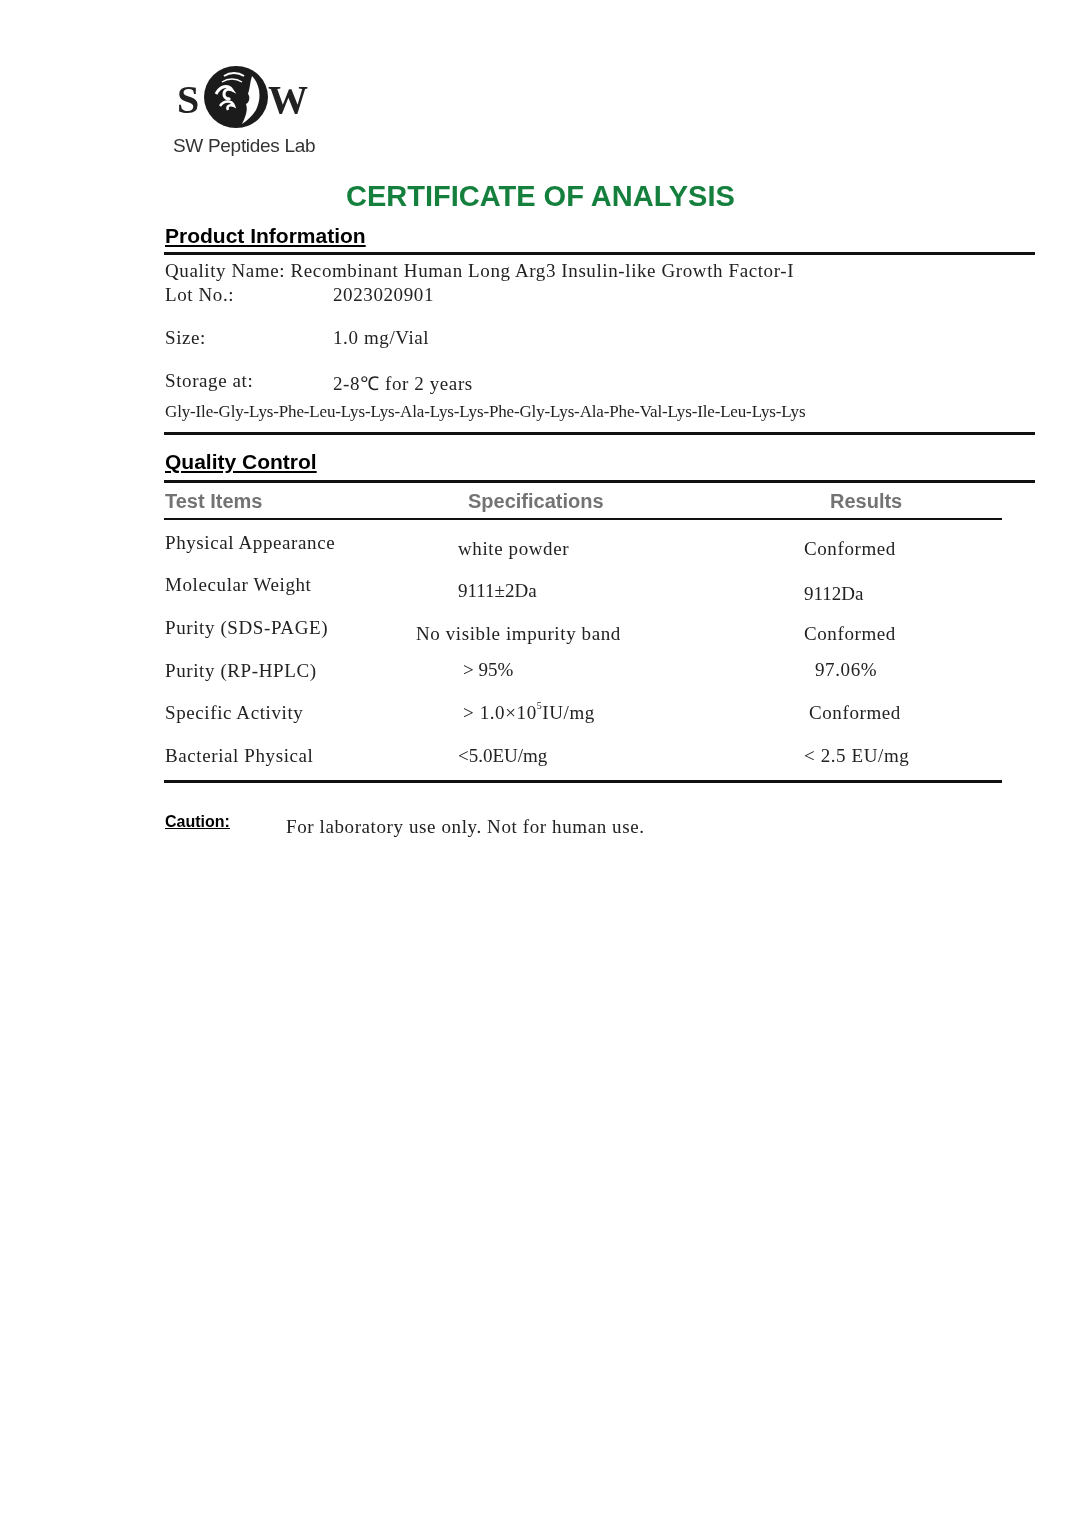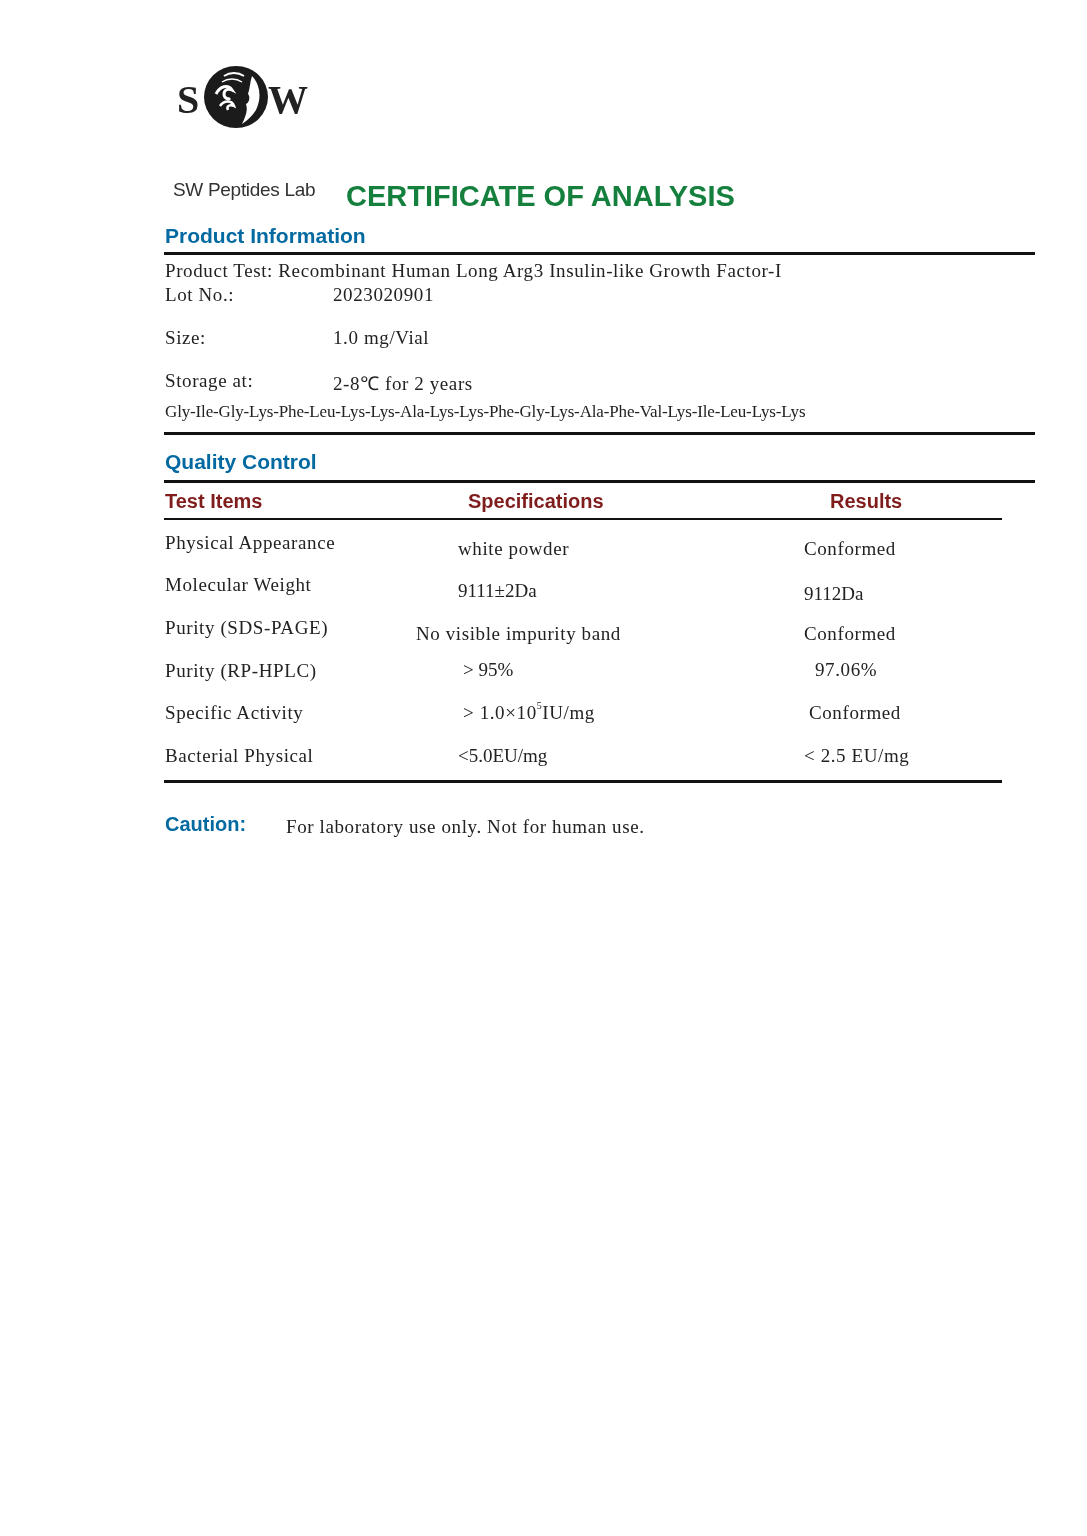--- a/index.html
+++ b/index.html
@@ -1,52 +1,52 @@
 <!DOCTYPE html>
 <html><head>
 <meta charset="utf-8">
 <style>
   html, body { margin:0; padding:0; background:#ffffff; }
   body { width:1087px; height:1536px; position:relative; overflow:hidden; color:#1a1a1a; }
   .abs { position:absolute; }
   .logo-letter { font-family:"Liberation Serif", serif; font-weight:bold; font-size:40px; color:#222; }
   .logo-sub { font-family:"Liberation Sans", sans-serif; font-size:19px; color:#333; letter-spacing:-0.3px; }
   .title { font-family:"Liberation Sans", sans-serif; font-weight:bold; font-size:29px; color:#15803d; }
-  .section { font-family:"Liberation Sans", sans-serif; font-weight:bold; font-size:21px; color:#0369a1; }
+  .section { font-family:"Liberation Sans", sans-serif; font-weight:bold; font-size:21px; color:#000000;text-decoration:underline; }
   .rule { position:absolute; background:#111; }
   .field { font-family:"Liberation Serif", serif; font-size:19px; color:#222; letter-spacing:0.6px; }
   .seq { font-family:"Liberation Serif", serif; font-size:17px; color:#222; }
-  .th { font-family:"Liberation Sans", sans-serif; font-weight:bold; font-size:20px; color:#7f1d1d; }
+  .th { font-family:"Liberation Sans", sans-serif; font-weight:bold; font-size:20px; color:#737373; }
   .td { font-family:"Liberation Serif", serif; font-size:19px; color:#222; letter-spacing:0.6px; }
   sup { font-size:10px; vertical-align:top; position:relative; top:-2px; }
 </style>
 </head>
 <body>
 
 <div class="abs" style="left:170px; top:60px; width:160px; height:100px;">
   <span class="abs logo-letter" style="left:7px; top:16px;">S</span>
   <svg class="abs" style="left:32px; top:4px;" width="68" height="66" viewBox="0 0 68 66">
     <ellipse cx="34" cy="33" rx="32" ry="31" fill="#1b1b1b"></ellipse>
     <path d="M50 12 C58 20 60 34 54 46 C50 52 46 56 40 60 C44 52 46 46 44 40 C48 38 48 32 46 30 C48 24 48 18 50 12 Z" fill="#ffffff"></path>
     <path d="M14 30 C18 22 26 20 30 26 C26 24 22 26 22 30 C22 34 26 36 28 34" stroke="#ffffff" stroke-width="3" fill="none"></path>
     <path d="M18 42 C22 36 30 36 32 42 C28 40 24 42 26 46" stroke="#ffffff" stroke-width="2.5" fill="none"></path>
     <path d="M22 12 C28 8 36 8 42 12" stroke="#ffffff" stroke-width="2" fill="none"></path>
     <path d="M20 18 C26 14 34 14 40 18" stroke="#ffffff" stroke-width="1.5" fill="none"></path>
   </svg>
   <span class="abs logo-letter" style="left:98px; top:16px;">W</span>
-  <span class="abs logo-sub" style="left:3px; top:75px;margin-top:44px;">SW Peptides Lab</span>
+  <span class="abs logo-sub" style="left:3px; top:75px;">SW Peptides Lab</span>
 </div>
 
 <div class="abs title" style="left:346px; top:180px;">CERTIFICATE OF ANALYSIS</div>
 
 <div class="abs section" style="left:165px; top:224px;">Product Information</div>
 <div class="rule" style="left:164px; top:252px; width:871px; height:3px;"></div>
 
 <div class="abs field" style="left:165px; top:260px; white-space:nowrap;">
-  <span>Product Test:</span>
+  <span>Quality Name:</span>
   <span>Recombinant Human Long Arg3 Insulin-like Growth Factor-I</span>
 </div>
 <div class="abs field" style="left:165px; top:284px;">Lot No.:</div>
 <div class="abs field" style="left:333px; top:284px;">2023020901</div>
 
 <div class="abs field" style="left:165px; top:327px;">Size:</div>
 <div class="abs field" style="left:333px; top:327px;">1.0 mg/Vial</div>
 
 <div class="abs field" style="left:165px; top:370px;">Storage at:</div>
 <div class="abs field" style="left:333px; top:370px;">2-8℃ for 2 years</div>
@@ -83,14 +83,14 @@
   <span>&gt; 1.0×10</span><sup>5</sup><span>IU/mg</span>
 </div>
 <div class="abs td" style="left:809px; top:702px;">Conformed</div>
 
 <div class="abs td" style="left:165px; top:745px;">Bacterial Physical</div>
 <div class="abs td" style="left:458px; top:745px; letter-spacing:0;">&lt;5.0EU/mg</div>
 <div class="abs td" style="left:804px; top:745px;">&lt; 2.5 EU/mg</div>
 
 <div class="rule" style="left:164px; top:780px; width:838px; height:3px;"></div>
 
-<div class="abs section" style="left:165px; top:813px; font-size:20px;">Caution:</div>
+<div class="abs section" style="left:165px; top:813px; font-size:16px;">Caution:</div>
 <div class="abs td" style="left:286px; top:816px;">For laboratory use only. Not for human use.</div>
 
 </body></html>

